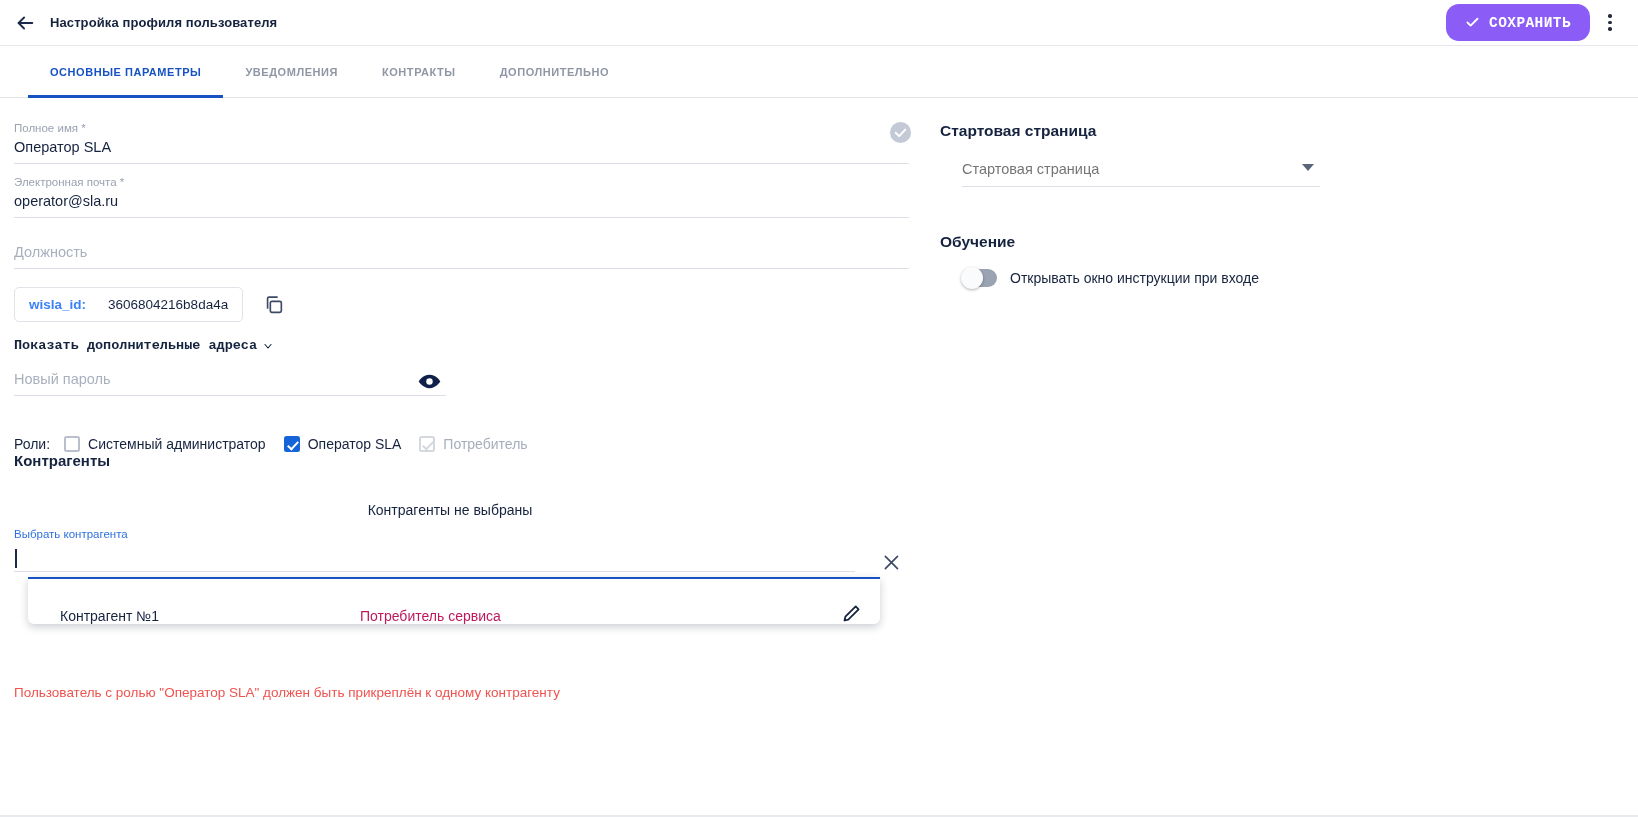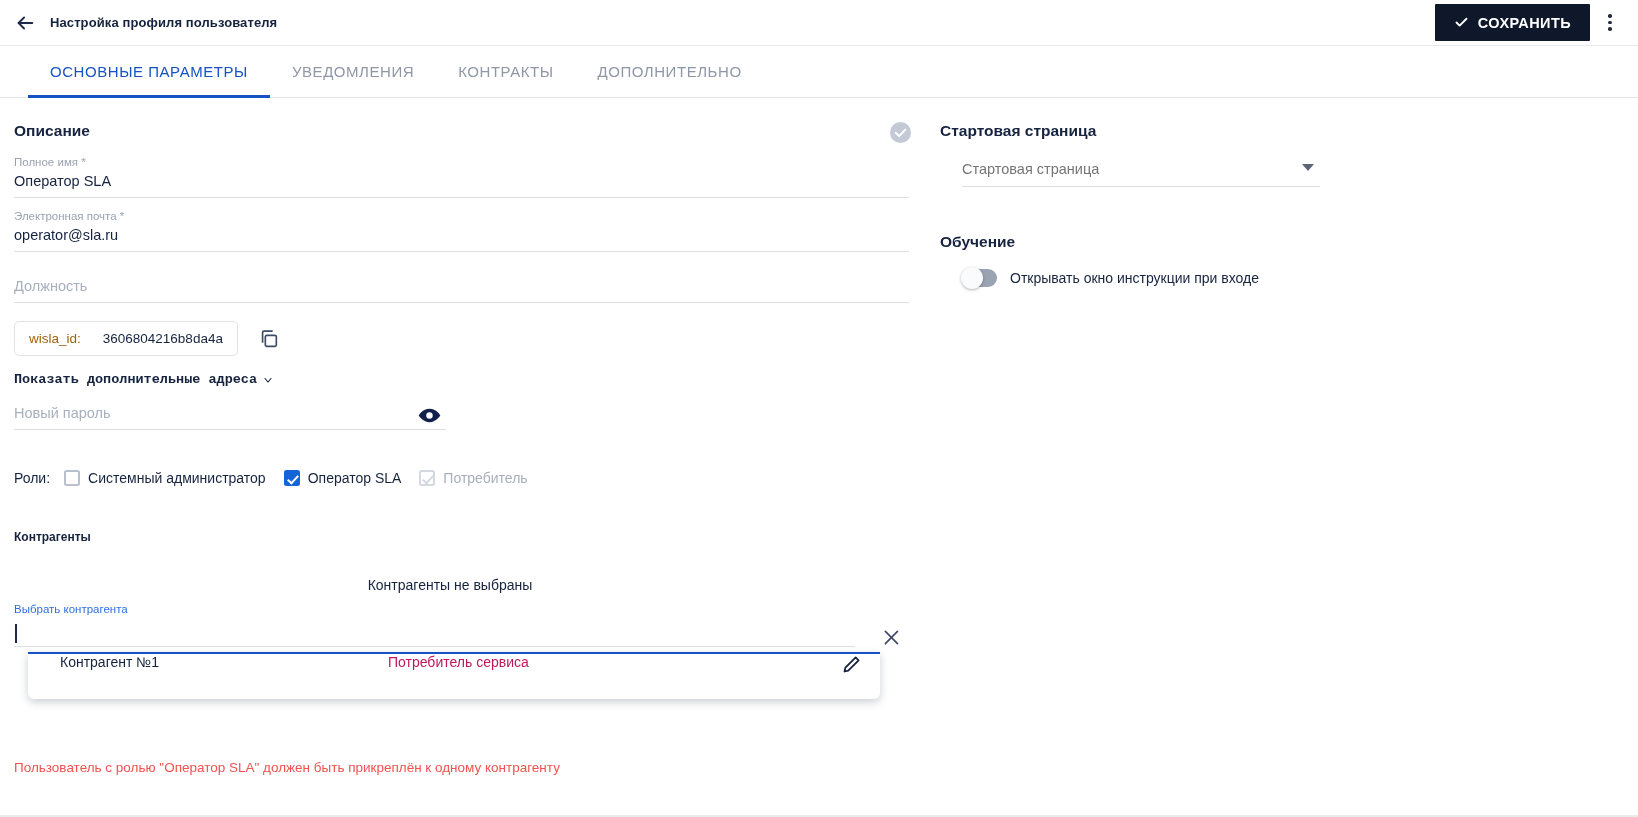--- a/index.html
+++ b/index.html
@@ -30,46 +30,46 @@
   .back-btn svg { display: block; }
   .page-title {
     font-size: 13px; font-weight: 700; letter-spacing: .1px;
     color: #16233f; margin-left: 8px;
   }
   .header-right {
     margin-left: auto; display: flex; align-items: center; gap: 6px;
   }
   .save-btn {
     display: inline-flex; align-items: center; gap: 9px;
-    background: #0f172a; color: #fff;
-    border: none; border-radius: 1px;
+    background: #8b5cf6; color: #fff;
+    border: none; border-radius: 13px;
     height: 37px; padding: 0 19px;
     font-size: 14.5px; font-weight: 700; letter-spacing: .4px;
-    font-family: Liberation Sans, sans-serif;
+    font-family: Liberation Mono, monospace;
     cursor: pointer;
   }
   .save-btn .chk { width: 15px; height: 15px; display: block; }
   .kebab {
     width: 28px; height: 34px;
     display: flex; flex-direction: column; align-items: center; justify-content: center;
     gap: 3px; cursor: pointer;
   }
   .kebab i { width: 3.5px; height: 3.5px; border-radius: 50%; background: #222b3a; display: block; }
 
   
   .tabs {
     height: 52px; display: flex; align-items: stretch;
     border-bottom: 1px solid #e3e5e9;
     padding-left: 28px;
     background: #fff;
   }
   .tab {
     display: flex; align-items: center;
     padding: 0 22px;
-    font-size: 15px; font-weight: 400; letter-spacing: .55px;
+    font-size: 11px; font-weight: 700; letter-spacing: .55px;
     color: #8f97a6; cursor: pointer;
     position: relative; white-space: nowrap;
   }
   .tab.active { color: #1652c4; }
   .tab.active::after {
     content: ""; position: absolute; left: 0; right: 0; bottom: -1px;
     height: 3px; background: #1652c4;
   }
 
   
@@ -106,21 +106,21 @@
   .field.empty-top { margin-top: 26px; }
 
   
   .chip-row { display: flex; align-items: center; gap: 20px; margin: 18px 0 6px 0; }
   .chip {
     display: inline-flex; align-items: center; gap: 22px;
     border: 1px solid #e0e3e8; border-radius: 5px;
     padding: 9px 14px; font-size: 13.5px; color: #16233f;
     background: #fff;
   }
-  .chip .k { color: #a16207; }
+  .chip .k { color: #3b82f6; font-weight: bold; }
   .chip .v { font-weight: 400; color: #16233f; }
   .copy-icon { cursor: pointer; display: block; }
 
   .more-addr {
     display: inline-flex; align-items: center; gap: 5px;
     font-size: 13.5px; font-weight: 700; color: #16233f;
     cursor: pointer; margin-top: 10px; font-family: Liberation Mono, monospace;
   }
   .more-addr .chev { display: block; }
 
@@ -154,21 +154,21 @@
   .cb.disabled { background: #fff; border-color: #d4d8df; }
   .cb.disabled::after {
     content: ""; position: absolute; left: 4px; top: 0.5px;
     width: 4px; height: 9px; border: solid #d4d8df;
     border-width: 0 2px 2px 0; transform: rotate(43deg);
   }
   .role-label { color: #16233f; }
   .role-label.muted { color: #a7aebb; }
 
   
-  .contractors-title { margin-top: 44px; font-size: 12px; font-weight: 700; color: #16233f; }
+  .contractors-title { font-size: 15px; font-weight: 700; color: #16233f; }
   .empty-note {
     text-align: center; font-size: 14px; color: #16233f;
     margin-top: 33px; width: 872px;
   }
   .picker-wrap { display: flex; align-items: flex-start; gap: 0; margin-top: 10px; position: relative; }
   .picker { width: 848px; position: relative; }
   .picker-label { font-size: 11.5px; color: #2f6fe0; display: block; margin-bottom: 6px; }
   .picker-input {
     width: 100%; height: 26px;
     border: none; border-bottom: 1px solid #dcdfe5;
@@ -188,23 +188,23 @@
   }
   .dropdown {
     position: absolute; left: 14px; top: 0;
     width: 852px;
     background: #fff;
     border-top: 2px solid #1652c4;
     border-radius: 0 0 6px 6px;
     box-shadow: 0 3px 9px rgba(20,30,55,.22);
   }
   .dd-item {
-    display: flex; align-items: flex-start;
+    display: flex; align-items: flex-end;
     height: 45px; padding: 0 18px 0 32px;
-    font-size: 14px; color: #16233f; cursor: pointer; gap: 28px;
+    font-size: 14px; color: #16233f; cursor: pointer;
   }
   .dd-name { width: 300px; }
   .dd-type { flex: 1; color: #be185d; }
   .dd-edit { margin-left: auto; cursor: pointer; display: block; }
 
   .error-msg {
     margin-top: 48px; font-size: 13.5px; color: #ef5350;
     padding-left: 0;
   }
 
@@ -272,21 +272,20 @@
     <div class="tab active">ОСНОВНЫЕ ПАРАМЕТРЫ</div>
     <div class="tab">УВЕДОМЛЕНИЯ</div>
     <div class="tab">КОНТРАКТЫ</div>
     <div class="tab">ДОПОЛНИТЕЛЬНО</div>
   </div>
 
   <div class="content">
 
     <div class="col-left">
 
-      <div class="section-title">Описание</div>
 
       <svg class="verified" viewBox="0 0 24 24">
         <circle cx="12" cy="12" r="11" fill="#c3cad6"></circle>
         <polyline points="7 12.3 10.6 15.8 17 9" fill="none" stroke="#ffffff" stroke-width="2" stroke-linecap="round" stroke-linejoin="round"></polyline>
       </svg>
 
       
       <div class="field">
         <span class="field-label">Полное имя *</span>
         <input class="field-input" type="text" value="Оператор SLA" style="">

